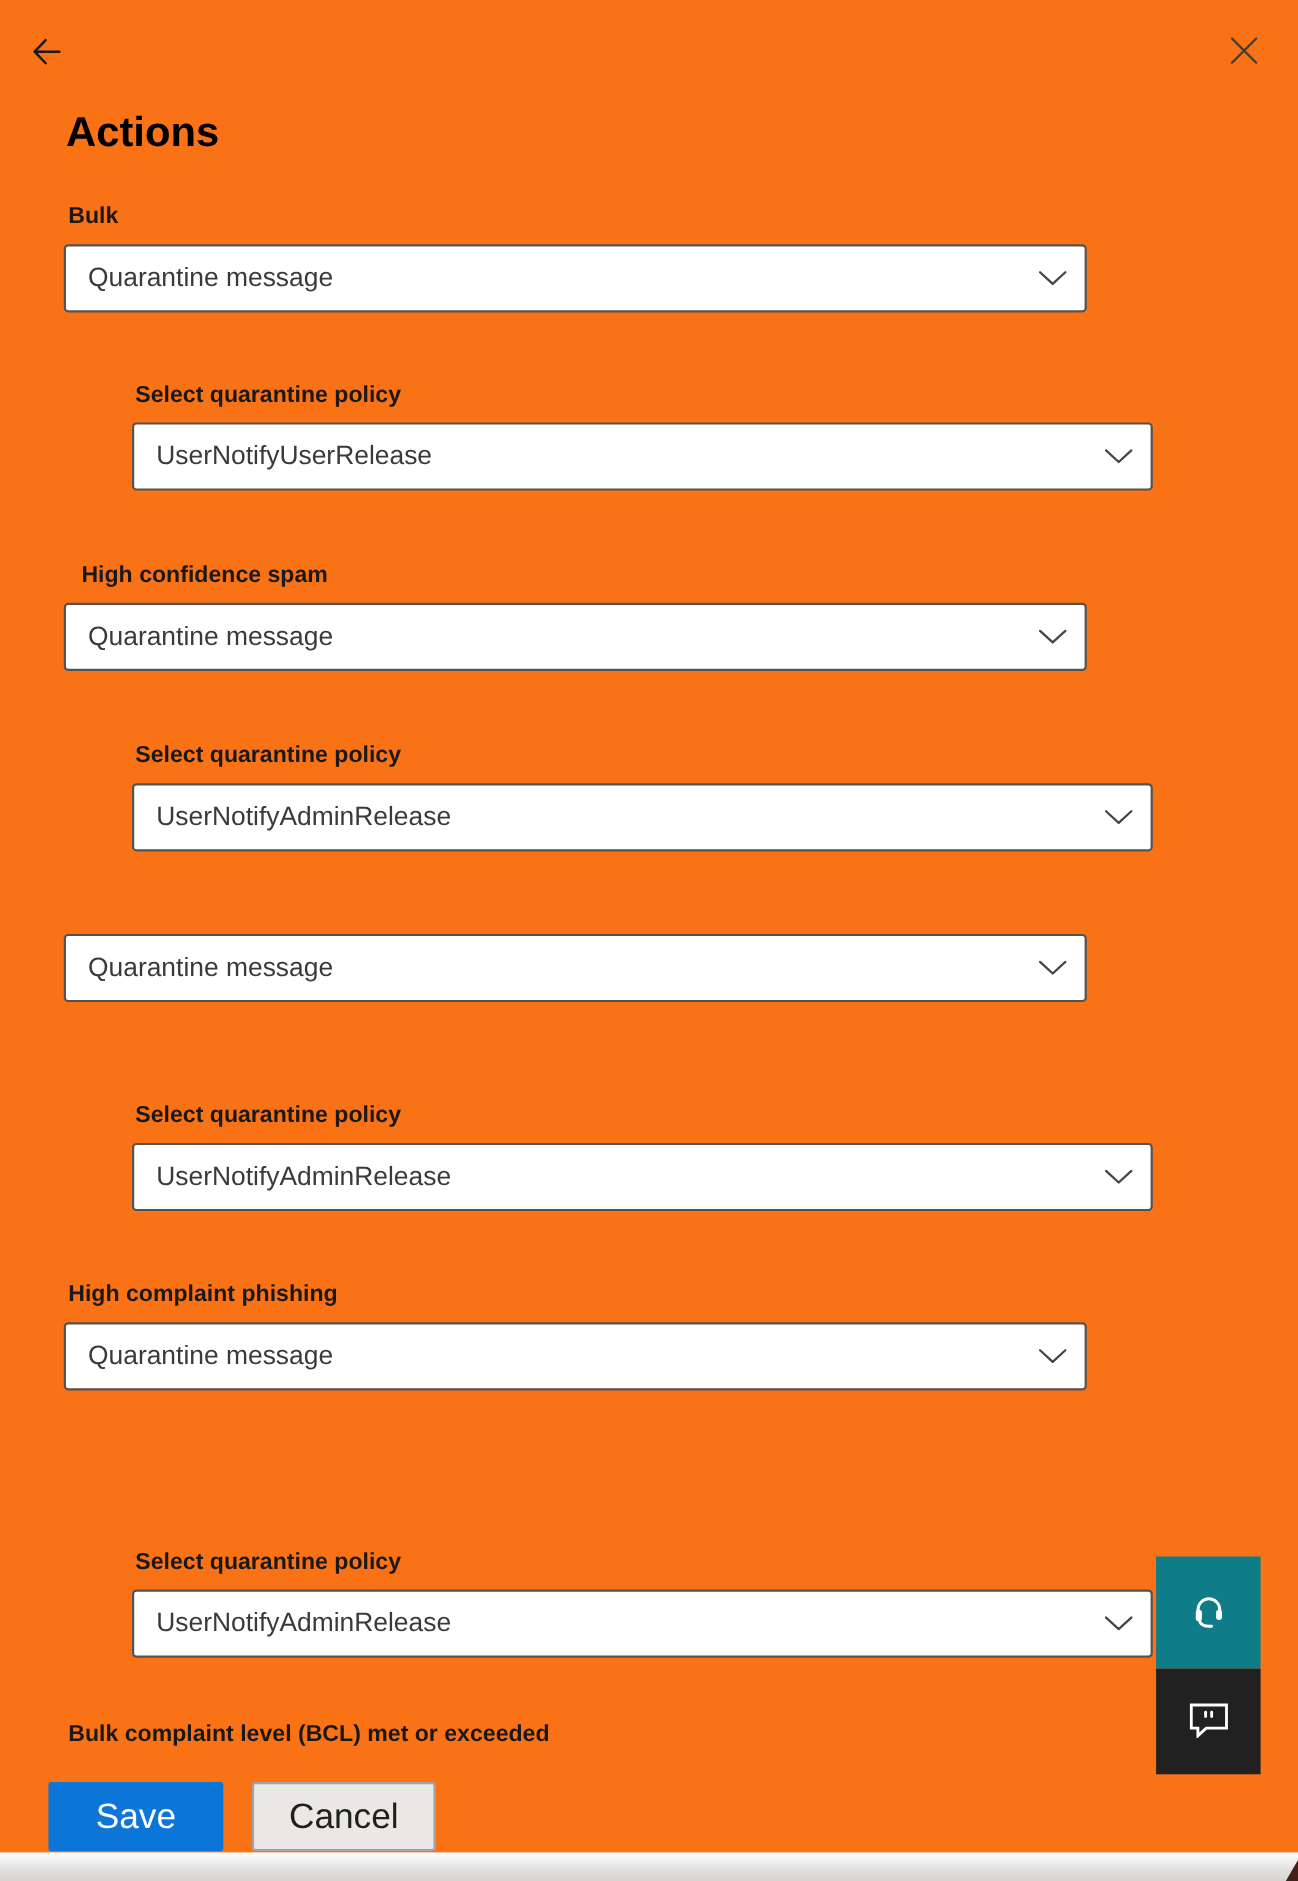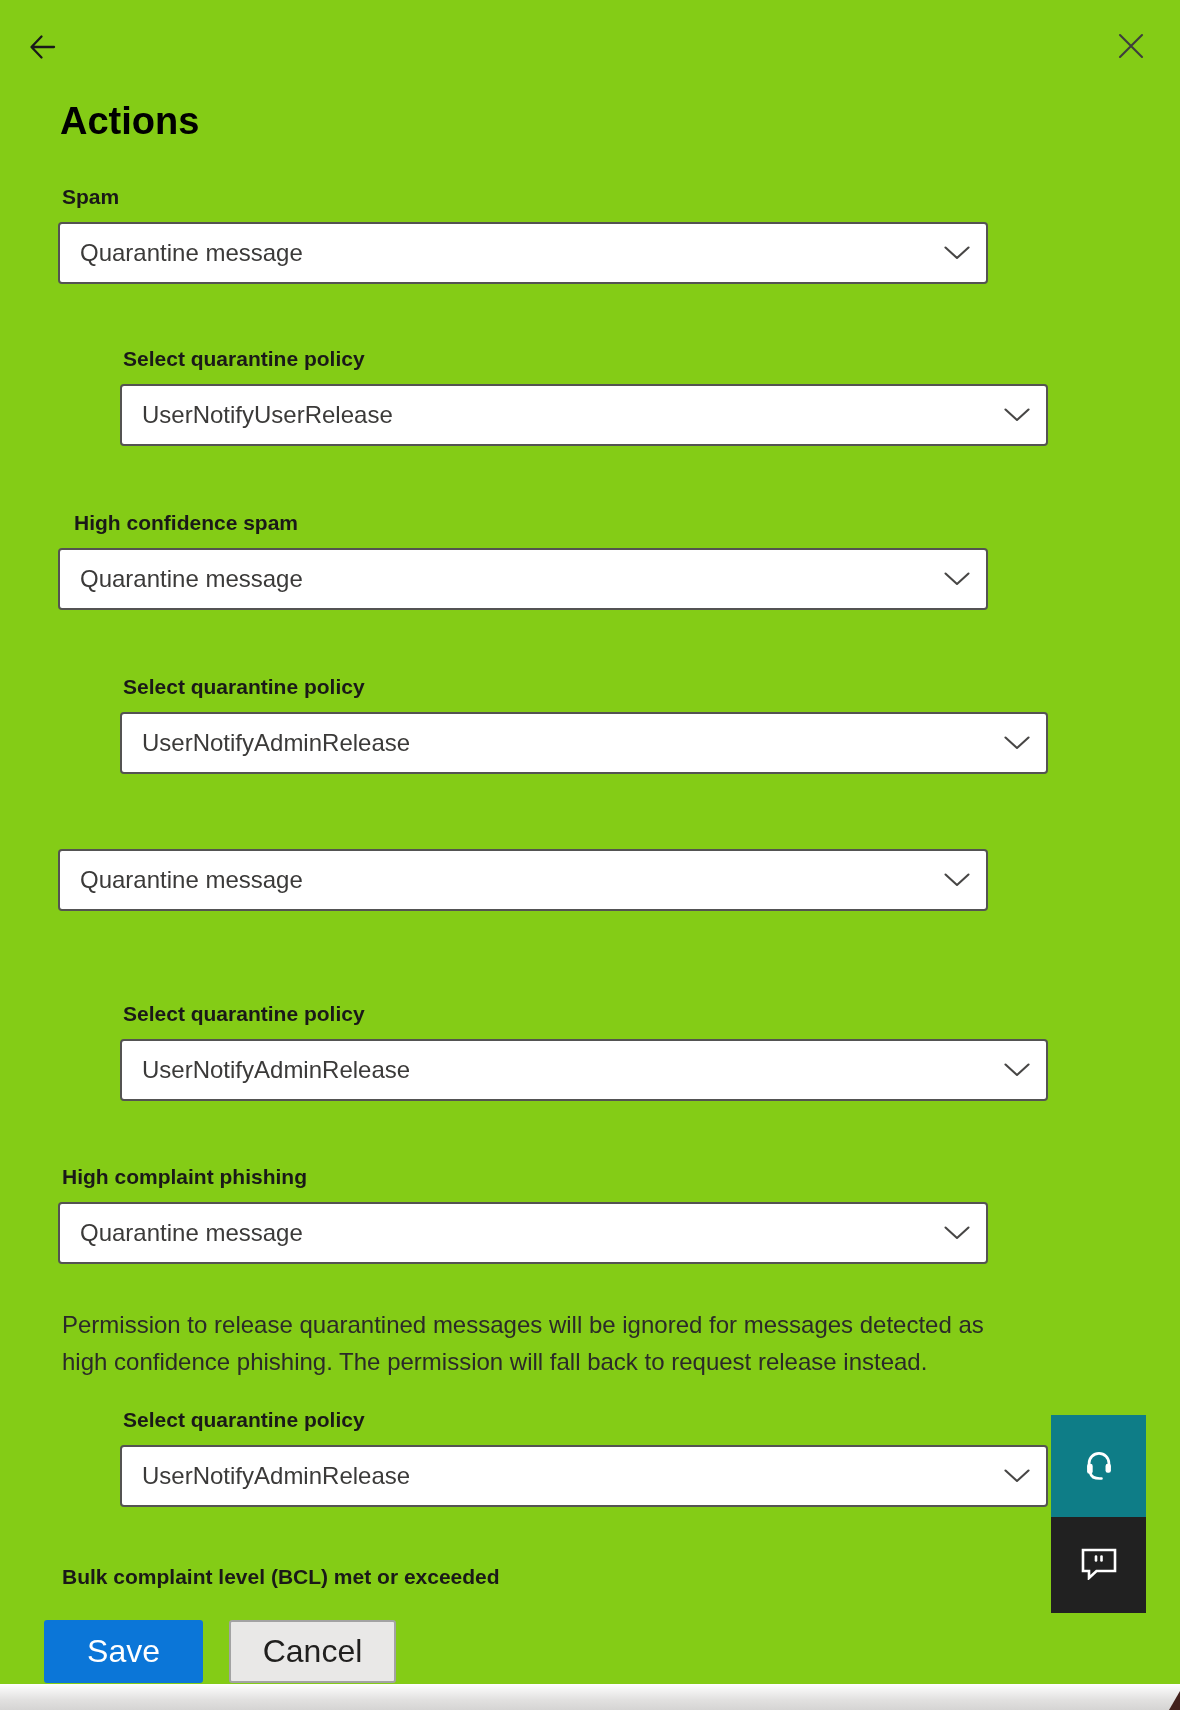--- a/index.html
+++ b/index.html
@@ -1,17 +1,17 @@
 <!DOCTYPE html>
 <html style="--primary-button: #0b76d8; --help-widget-teal: #0e7d87; --feedback-widget-dark: #212121;"><head>
 <meta charset="utf-8">
 <style>
   html,body{margin:0;padding:0;background:#ffffff;}
   .screen{
-    position:relative;width:1180px;height:1710px;background:#84cc16;overflow:hidden;
+    position:relative;width:1180px;height:1710px;background:#f97316;overflow:hidden;
     font-family:"Liberation Sans",sans-serif;color:#1a1918;
   }
   .icon-btn{position:absolute;background:none;border:none;padding:0;cursor:pointer;line-height:0;}
   .page-title{position:absolute;left:60px;top:100px;font-size:38px;font-weight:700;color:#000;margin:0;}
   .field{position:absolute;}
   .field-label{font-size:21px;font-weight:600;color:#1a1918;line-height:26px;}
   .dropdown{
     position:relative;margin-top:12px;height:62px;box-sizing:border-box;
     border:2px solid #545352;border-radius:4px;background:#fff;
     display:flex;align-items:center;padding:0 56px 0 20px;cursor:pointer;
@@ -64,21 +64,21 @@
     <span>
       <svg width="28" height="28" viewBox="0 0 28 28" fill="none">
         <path d="M3 3 L25 25 M25 3 L3 25" stroke="#3d3d3d" stroke-width="2.1" stroke-linecap="round"></path>
       </svg>
     </span>
   </button>
 
   <h1 class="page-title">Actions</h1>
 
   <div class="field" style="left:58px;top:184px;width:930px;">
-    <div class="field-label" style="margin-left:4px;">Spam</div>
+    <div class="field-label" style="margin-left:4px;">Bulk</div>
     <div class="dropdown">
       <span class="dropdown-value">Quarantine message</span>
       <svg class="chevron" width="26" height="14" viewBox="0 0 26 14" fill="none">
           <path d="M1.5 1.5 L13 12 L24.5 1.5" stroke="#474645" stroke-width="2.1" stroke-linecap="round" stroke-linejoin="round"></path>
         </svg>
     </div>
   </div>
 
   <div class="field" style="left:120px;top:346px;width:928px;">
     <div class="field-label" style="margin-left:3px;">Select quarantine policy</div>
@@ -132,22 +132,20 @@
   <div class="field" style="left:58px;top:1164px;width:930px;">
     <div class="field-label" style="margin-left:4px;">High complaint phishing</div>
     <div class="dropdown">
       <span class="dropdown-value">Quarantine message</span>
       <svg class="chevron" width="26" height="14" viewBox="0 0 26 14" fill="none">
           <path d="M1.5 1.5 L13 12 L24.5 1.5" stroke="#474645" stroke-width="2.1" stroke-linecap="round" stroke-linejoin="round"></path>
         </svg>
     </div>
   </div>
 
-  <div class="note">Permission to release quarantined messages will be ignored for messages detected as
-high confidence phishing. The permission will fall back to request release instead.</div>
 
   <div class="field" style="left:120px;top:1407px;width:928px;">
     <div class="field-label" style="margin-left:3px;">Select quarantine policy</div>
     <div class="dropdown">
       <span class="dropdown-value">UserNotifyAdminRelease</span>
       <svg class="chevron" width="26" height="14" viewBox="0 0 26 14" fill="none">
           <path d="M1.5 1.5 L13 12 L24.5 1.5" stroke="#474645" stroke-width="2.1" stroke-linecap="round" stroke-linejoin="round"></path>
         </svg>
     </div>
   </div>

